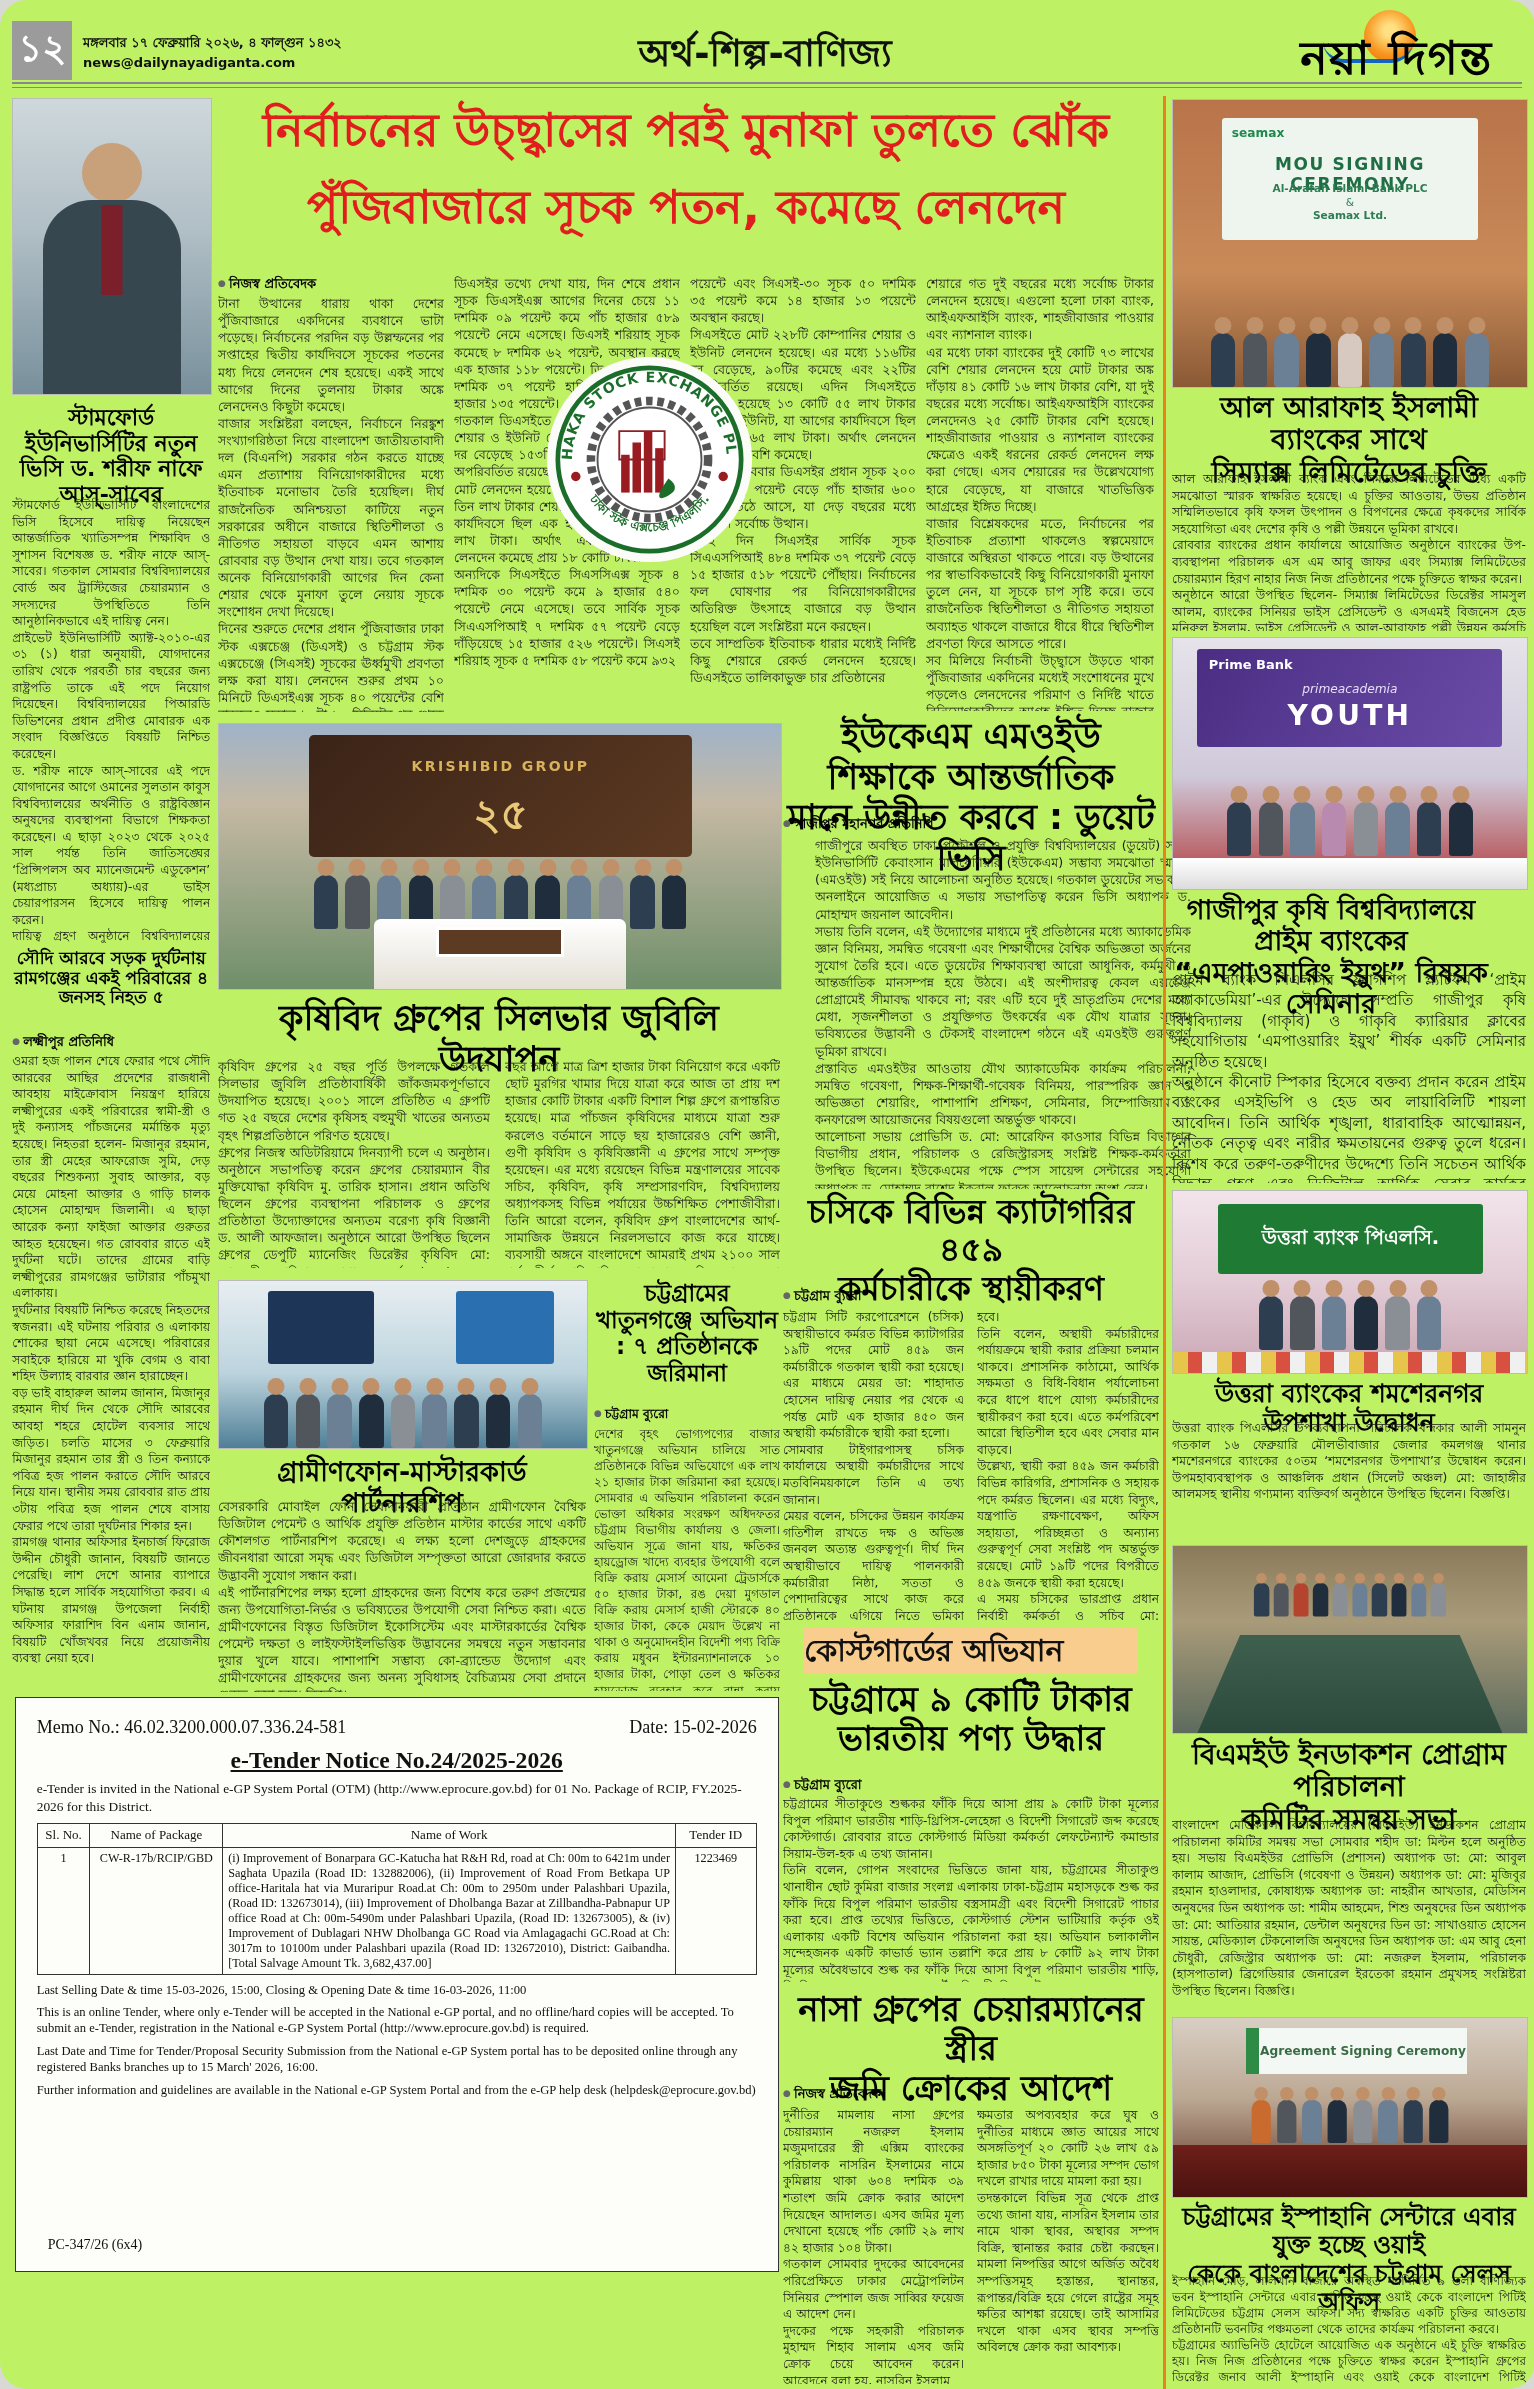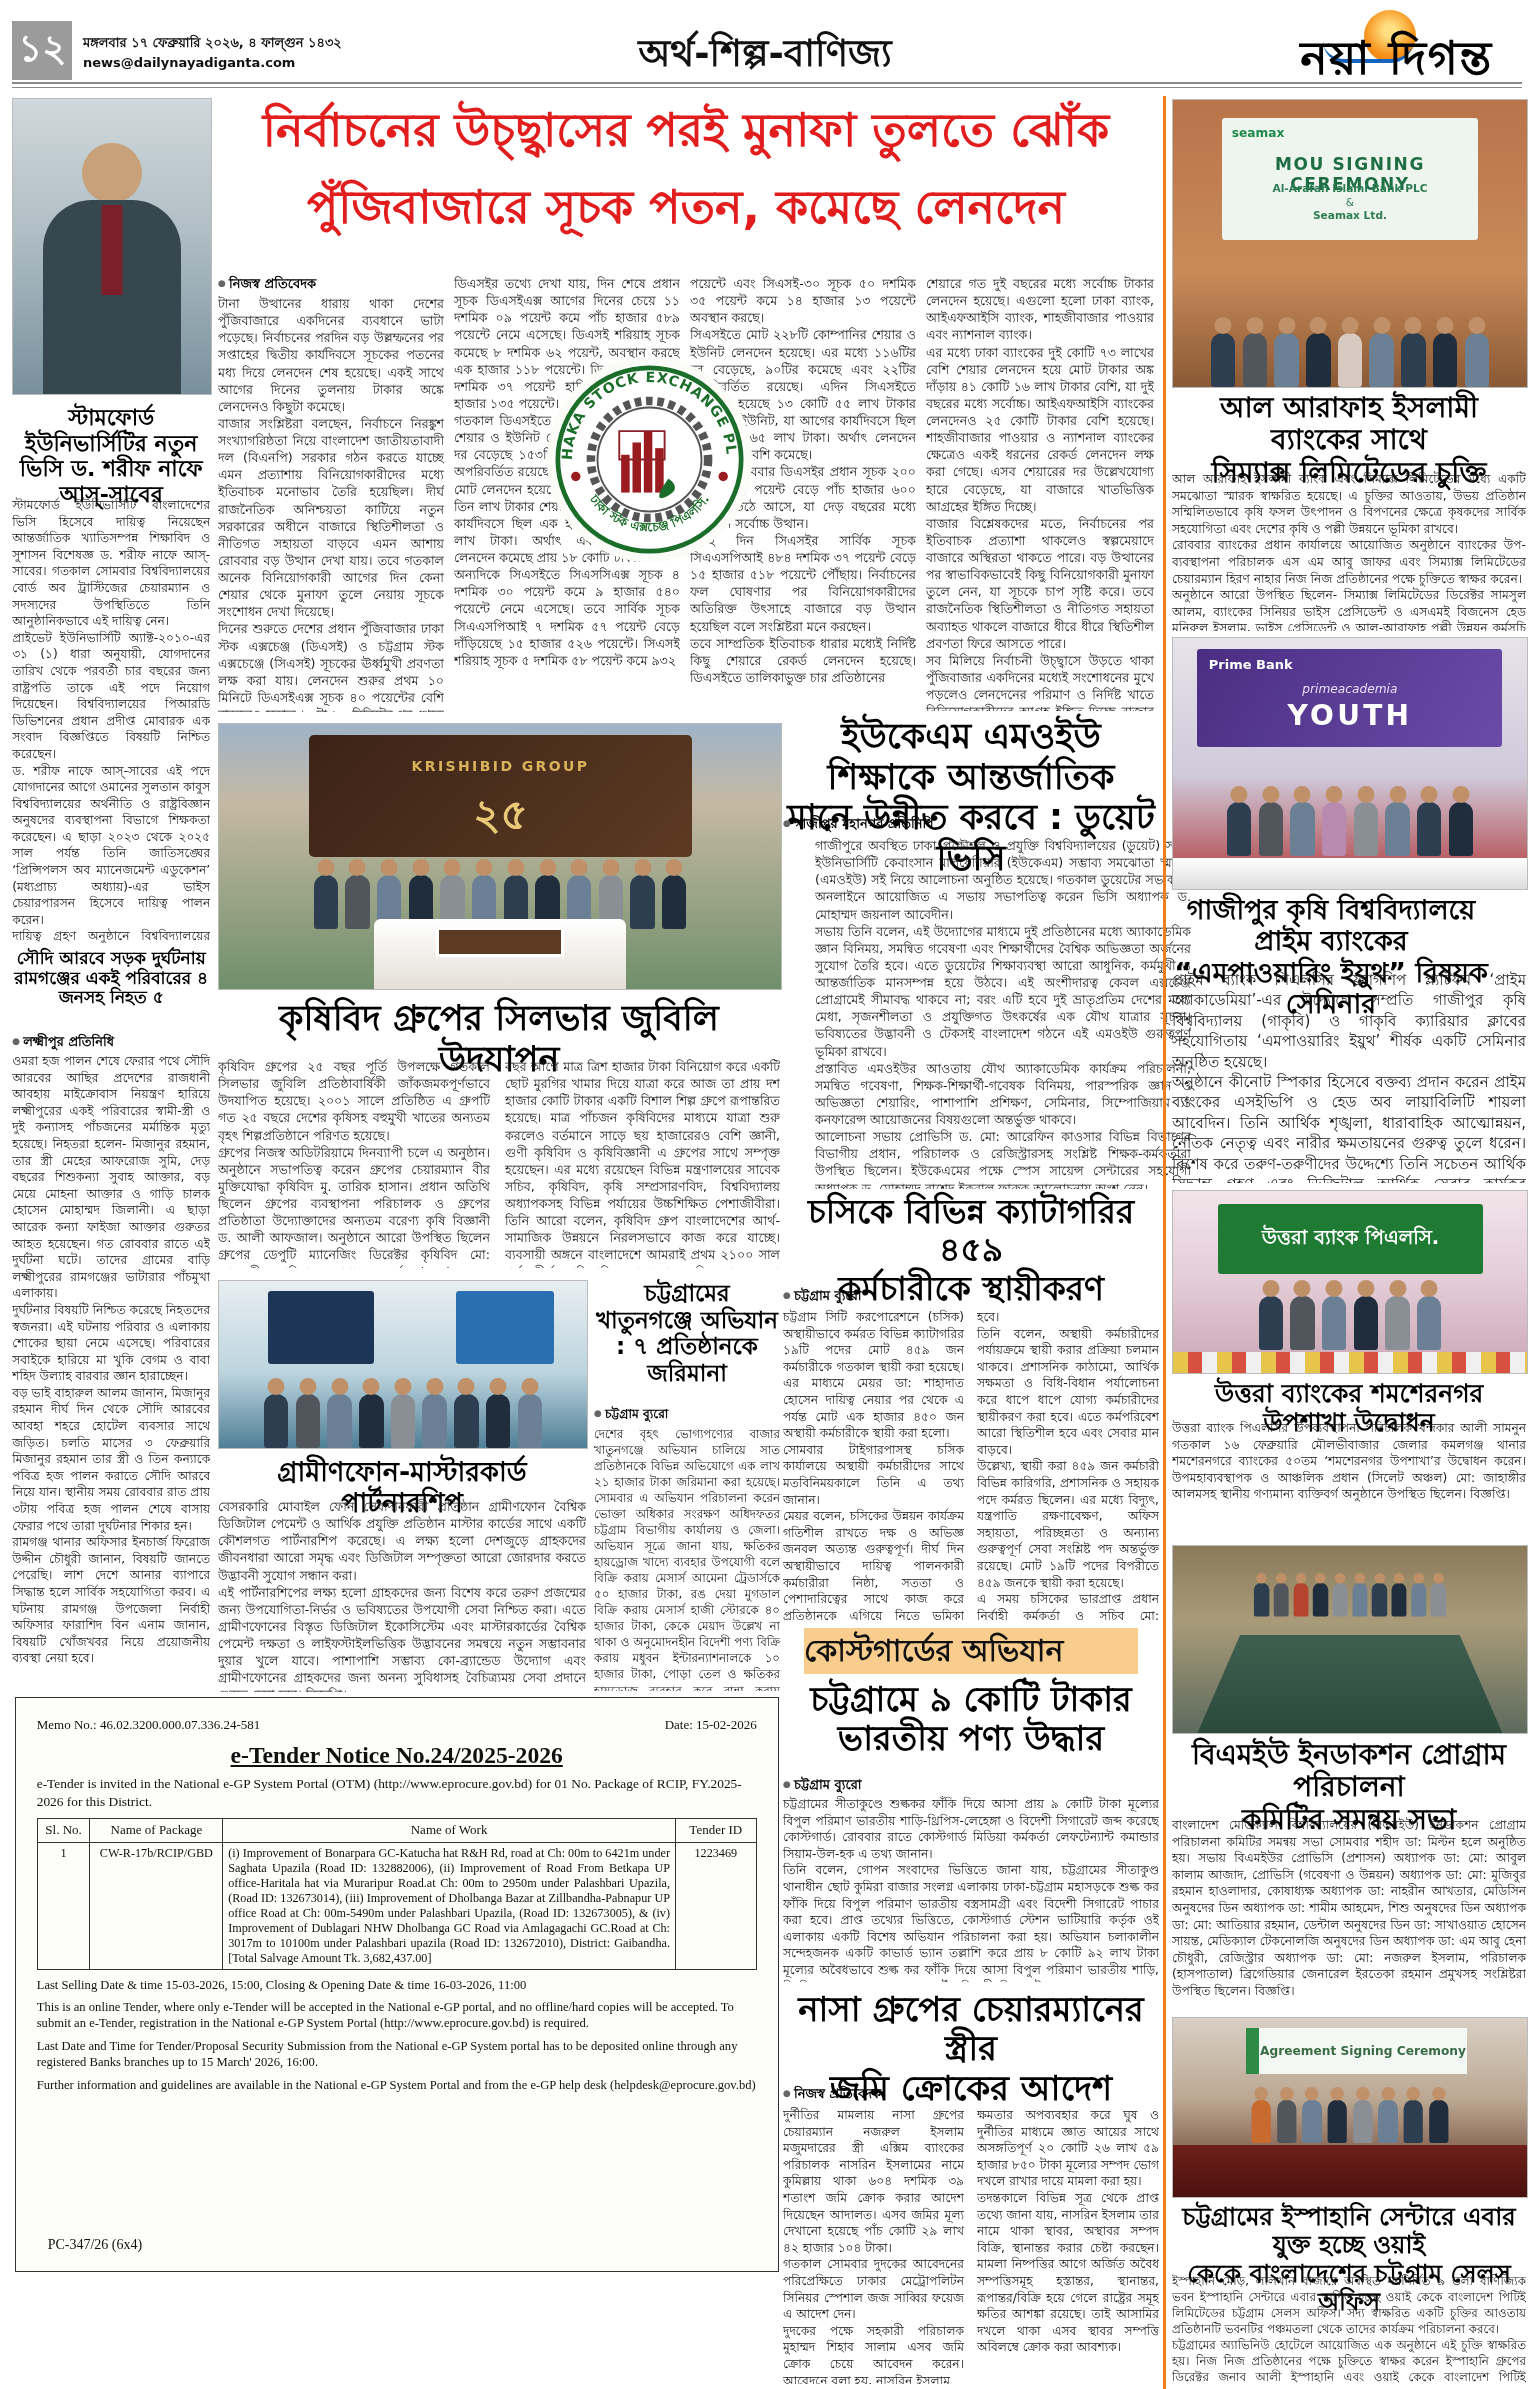--- a/index.html
+++ b/index.html
@@ -1,16 +1,16 @@
 <!DOCTYPE html>
 <html style="font-size:13px"><head>
 <meta charset="utf-8">
 <style>
   html,body{margin:0;padding:0;background:#d8d8d4;}
-  #page{position:relative;width:1535px;height:2389px;background:#ffffff;font-family:"DejaVu Sans",sans-serif;color:#111;overflow:hidden;}
+  #page{position:relative;width:1535px;height:2389px;background:#bef264;font-family:"DejaVu Sans",sans-serif;color:#111;overflow:hidden;border-radius:27px;}
   .abs{position:absolute;}
   .hl{font-weight:bold;color:#000;text-align:center;line-height:1.16;}
   .red{color:#e21d1d;}
   .body-text{font-size:12.6px;line-height:1.36;text-align:justify;white-space:pre-line;overflow:hidden;color:#1a1a1a;}
   .byline{font-weight:bold;font-size:13px;color:#000;}
   .byline::before{content:"● ";color:#666;font-size:9px;vertical-align:1.6px;}
   .photo{position:absolute;overflow:hidden;border:0.8px solid #bbb;}
   .crowd{position:absolute;left:0;right:0;display:flex;justify-content:center;align-items:flex-end;gap:7.3px;}
   .person{width:24.4px;height:54px;background:#2c3e50;border-radius:11.4px 11.4px 3.3px 3.3px;position:relative;flex:0 0 auto;}
   .person::before{content:"";position:absolute;top:-16.3px;left:50%;transform:translateX(-50%);width:17px;height:17px;border-radius:50%;background:#c09068;}
@@ -25,21 +25,21 @@
   #dateline{left:83px;top:33px;font-size:13px;font-weight:bold;line-height:1.5;}
   #section-title{left:521px;top:24.4px;width:488px;font-size:37px;font-weight:bold;text-align:center;}
   #masthead{left:1266px;top:8.1px;width:261px;height:73px;}
   #masthead .sun{position:absolute;left:98px;top:1.6px;width:52px;height:52px;border-radius:50%;background:radial-gradient(circle at 50% 40%,#ffe082 15%,#f7941d 60%,#ef6c00 100%);}
   #masthead .wave{position:absolute;left:57px;top:33px;width:90px;height:18px;border-bottom:4.9px solid #1565c0;border-radius:0 0 45px 45px;}
   #masthead .mh-text{position:absolute;left:0;top:14.7px;width:261px;font-size:46px;font-weight:bold;color:#000;text-align:center;letter-spacing:1.6px;}
   
   #tender{left:14.7px;top:1697px;width:764px;height:575px;border:1.6px solid #333;background:#fdfdfa;font-family:"Liberation Serif",serif;padding:11.4px 21px;box-sizing:border-box;}
   #tender .org{text-align:center;font-size:15.5px;line-height:1.35;}
   #tender .org .u{text-decoration:underline;}
-  #tender .memo-row{display:flex;justify-content:space-between;font-size:13px;margin-top:8.1px;}
+  #tender .memo-row{display:flex;justify-content:space-between;font-size:18px;margin-top:8.1px;}
   #tender .title{text-align:center;font-size:23.6px;font-weight:bold;text-decoration:underline;margin:8.1px 0 6.5px;}
   #tender .intro{font-size:13.4px;line-height:1.3;}
   #tender table{border-collapse:collapse;width:100%;margin-top:8.1px;font-size:12.2px;}
   #tender th,#tender td{border:1.2px solid #333;padding:3.3px 4.9px;vertical-align:top;}
   #tender th{font-weight:normal;font-size:13px;text-align:center;}
   #tender td.c{text-align:center;}
   #tender .note{font-size:12.6px;line-height:1.28;margin-top:6.5px;}
   #tender .sig{position:absolute;right:33px;bottom:14.7px;text-align:center;font-size:13px;line-height:1.3;}
   #tender .code{position:absolute;left:32px;bottom:18px;font-size:14px;margin-top:27px;}
   .kicker{background:#f8cd8e;font-weight:bold;}

